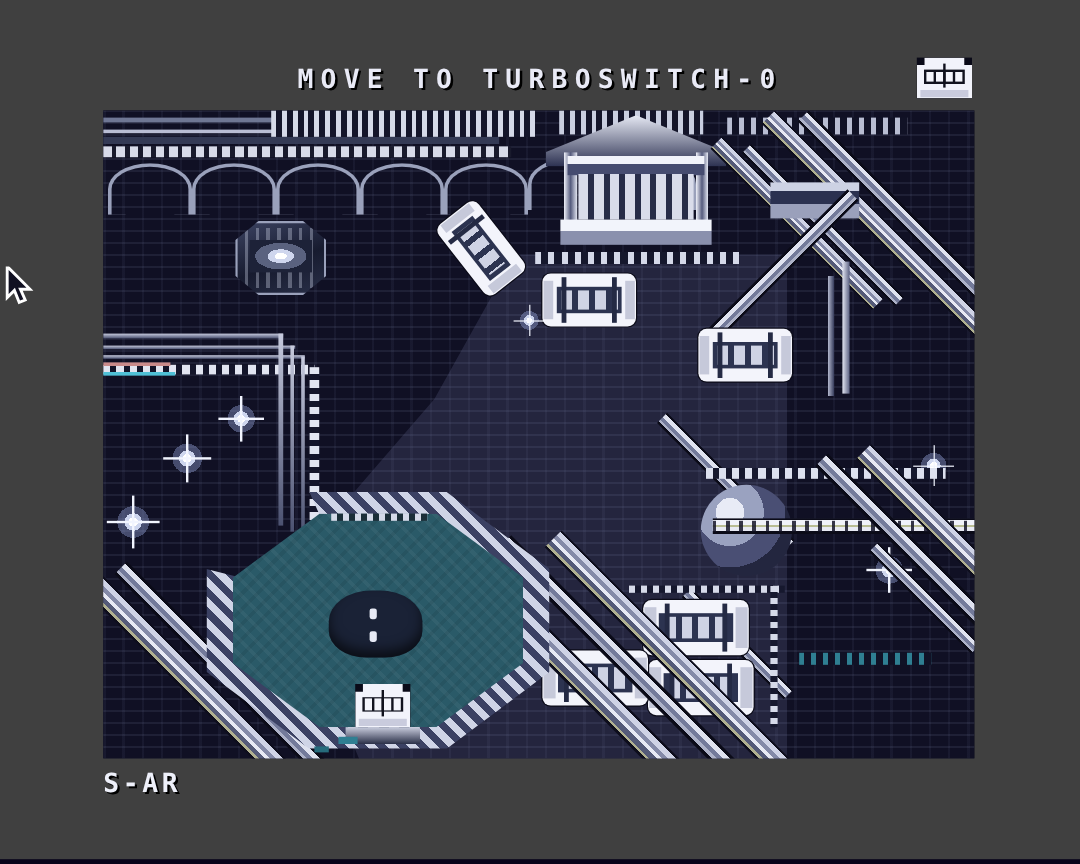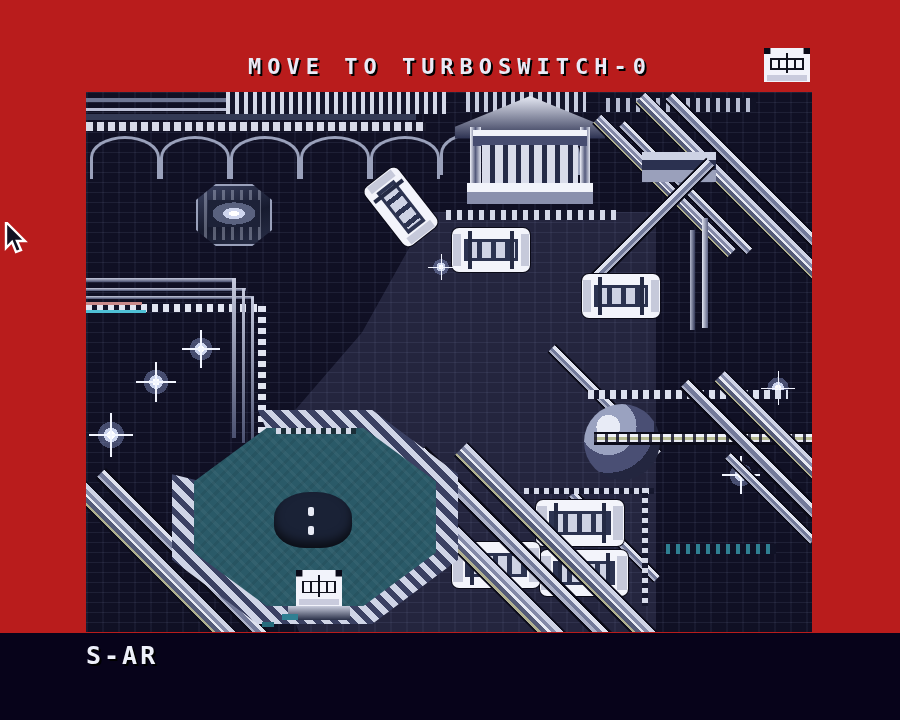--- a/index.html
+++ b/index.html
@@ -1,26 +1,26 @@
 <!DOCTYPE html>
 <html><head>
 <meta charset="utf-8">
 <style>
   html,body{margin:0;padding:0;background:#07031a;}
   body{width:900px;height:720px;overflow:hidden;
        font-family:"DejaVu Sans Mono","Liberation Mono",monospace;}
 
-  #screen{position:relative;width:900px;height:633px;background:#b91c1c;
+  #screen{position:relative;width:900px;height:716px;background:#404040;
           image-rendering:pixelated;}
 
   
   #hud-title{position:absolute;top:54px;left:0;width:900px;text-align:center;
              color:#e9eaf6;font-size:22px;letter-spacing:6px;font-weight:bold;
              text-shadow:2px 2px 0 #000;}
-  #hud-status{position:absolute;left:86px;top:641px;color:#eef0fa;font-size:25px;
+  #hud-status{position:absolute;left:86px;top:641px;color:#eef0fa;font-size:22px;
               letter-spacing:3px;font-weight:bold;text-shadow:2px 2px 0 #000;}
 
   
   .unit{position:relative;background:#0a0a18;}
   .unit .shell{position:absolute;inset:0;background:#f2f3fb;
       clip-path:polygon(0 18%,14% 18%,14% 0,86% 0,86% 18%,100% 18%,100% 100%,0 100%);}
   .unit .slotrow{position:absolute;left:14%;right:14%;top:30%;height:34%;
       background:#12131f;}
   .unit .slot{position:absolute;top:12%;height:76%;width:18%;background:#f4f5fc;}
   .unit .mast{position:absolute;left:47%;width:6%;top:14%;height:60%;background:#10111d;}

